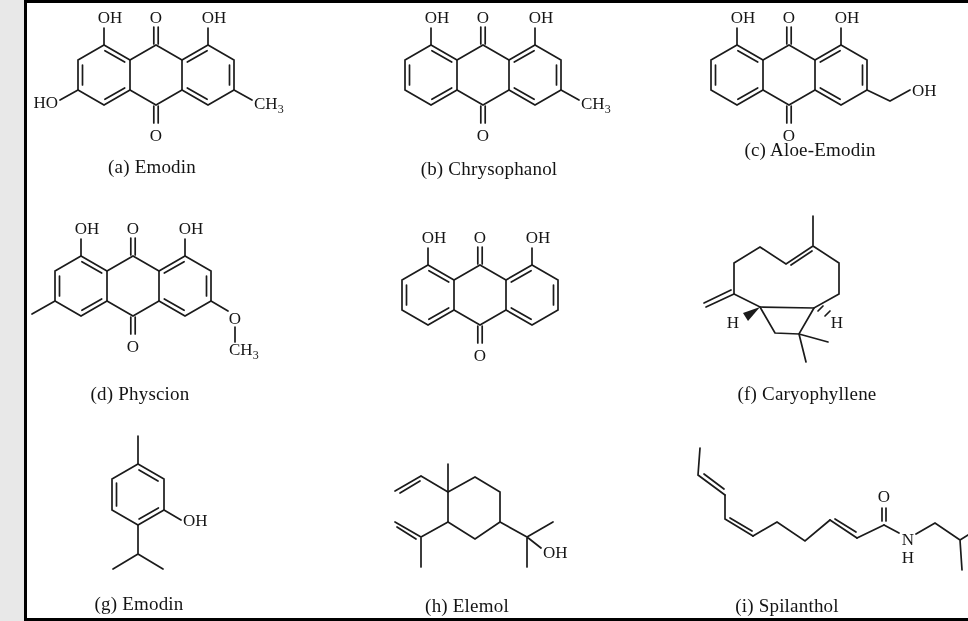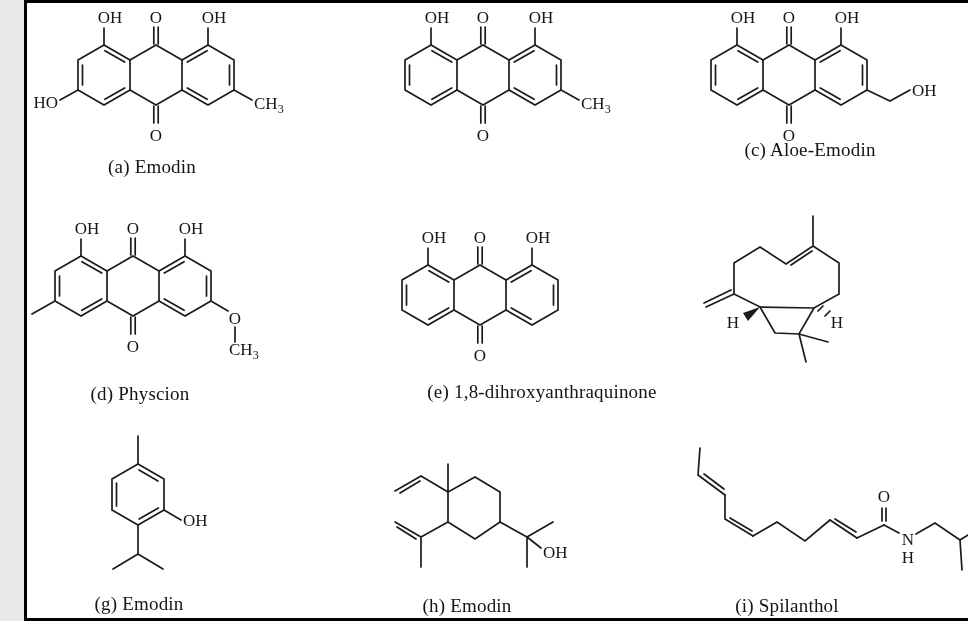--- a/index.html
+++ b/index.html
@@ -147,20 +147,21 @@
       <path class="bond" d="M215,108 L215,95 M219,108 L219,95"></path>
       <path class="bond" d="M217,112 L232,120"></path>
       <path class="bond" d="M249,121 L268,110 L293,127 M293,127 L320,110 M293,127 L295,157"></path>
     </g>
     <text class="alabel" x="217" y="89" text-anchor="middle">O</text>
     <text class="alabel" x="241" y="132" text-anchor="middle">N</text>
     <text class="alabel" x="241" y="150" text-anchor="middle">H</text>
   </svg>
 
   <div class="caption" style="left:125px;top:153px">(a) Emodin</div>
+  <div class="caption" style="left:462px;top:155px">(b) Chrysophanol</div>
   <div class="caption" style="left:783px;top:136px">(c) Aloe-Emodin</div>
   <div class="caption" style="left:113px;top:380px">(d) Physcion</div>
-  <div class="caption" style="left:515px;top:378px">(e) 1,8-dihroxyanthraquinone</div>
+  <div class="caption" style="left:780px;top:380px">(f) Caryophyllene</div>
   <div class="caption" style="left:112px;top:590px">(g) Emodin</div>
-  <div class="caption" style="left:440px;top:592px">(h) Emodin</div>
+  <div class="caption" style="left:440px;top:592px">(h) Elemol</div>
   <div class="caption" style="left:760px;top:592px">(i) Spilanthol</div>
 
 </div>
 
 </body></html>

